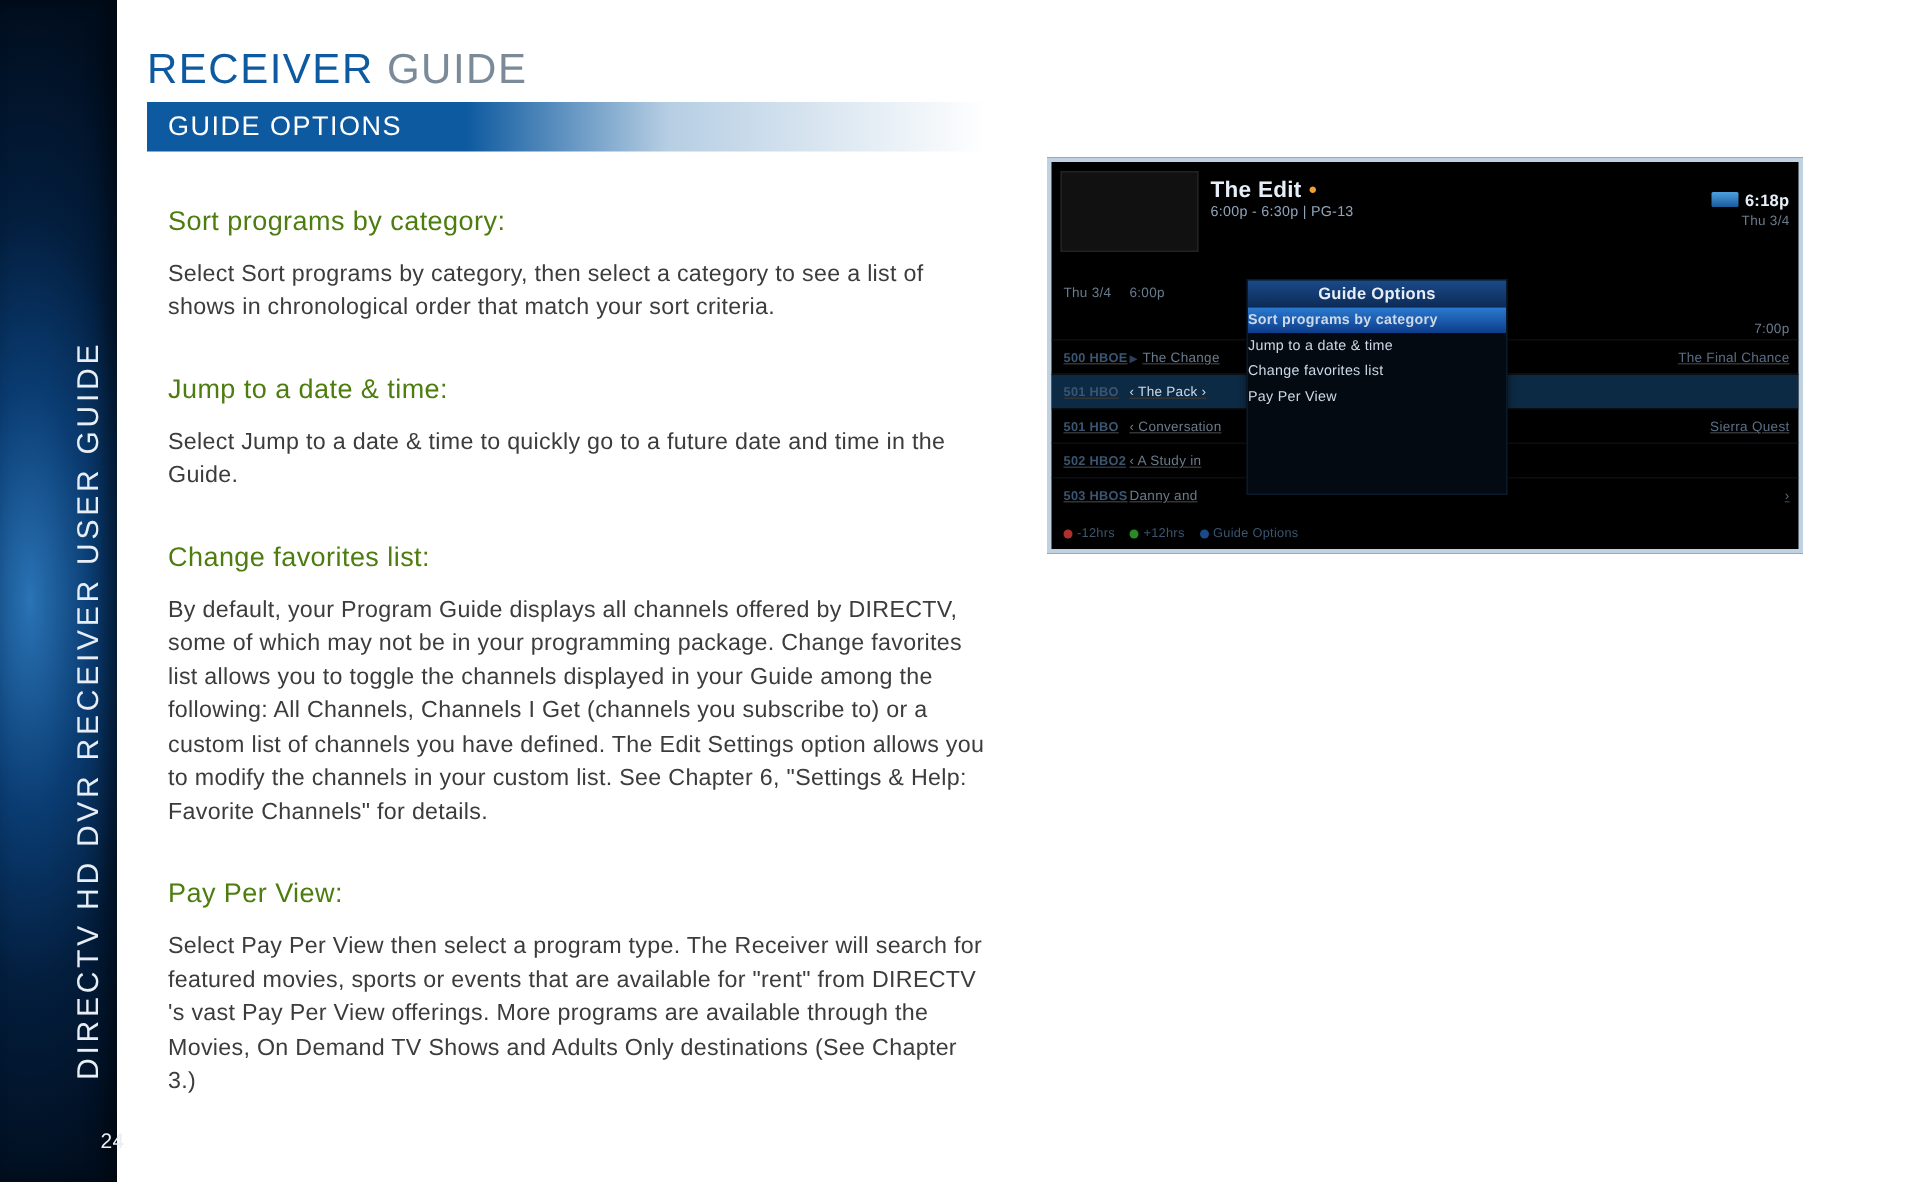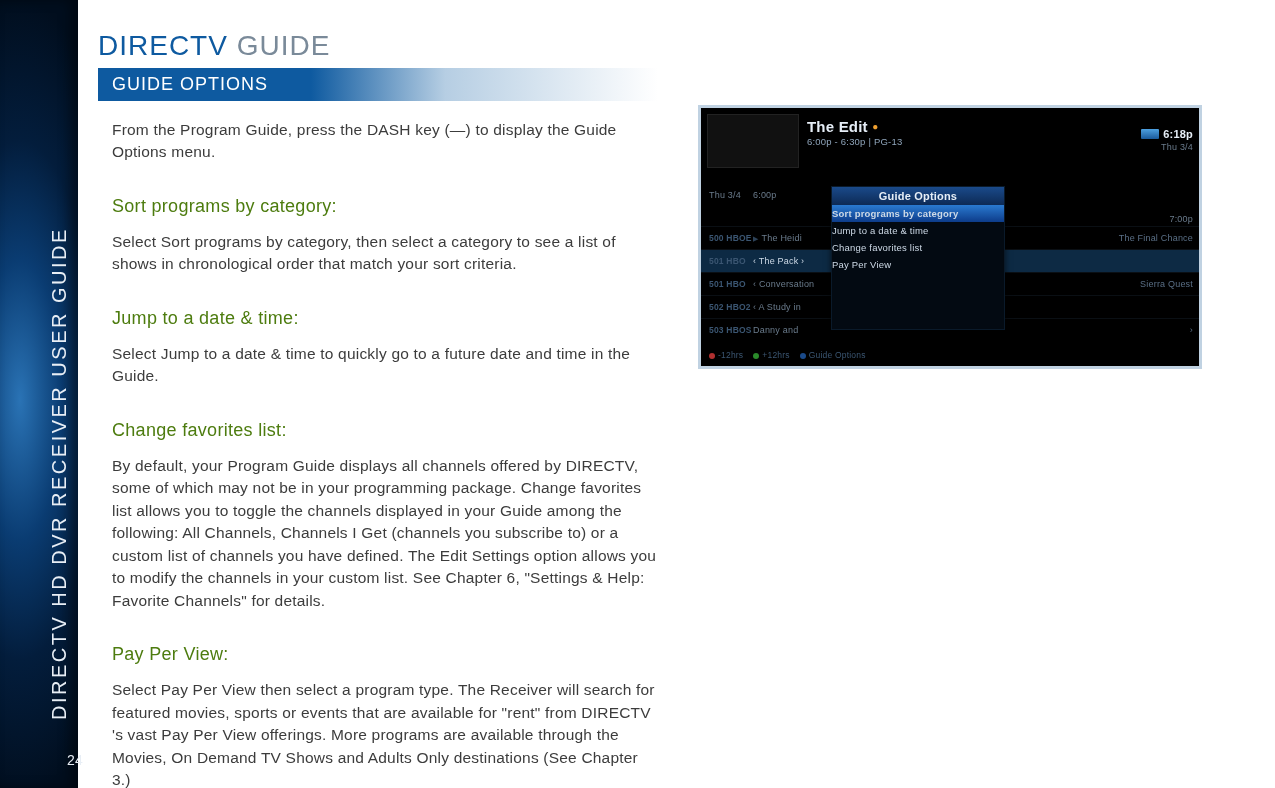--- a/index.html
+++ b/index.html
@@ -83,20 +83,21 @@
   }
   .grid-head {
     display:flex; color:#6a7b8c; padding:0 6px 2px 8px;
   }
   .grid-head .c1 { width:44px; }
   .grid-head .c2 { width:200px; }
   .grid-head .c3 { flex:1; text-align:right;margin-top:24px; }
   .grid-row {
     display:flex; align-items:center; padding:2px 6px 2px 8px; height:18px;
     border-top:1px solid #0a0f14;
+    text-decoration:underline;
   }
   .grid-row.hl { background:#0d2a44; }
   .grid-row .ch { width:44px; color:#3b5672; font-weight:bold; font-size:8.5px; }
   .grid-row .prog { width:200px; color:#6a7b8c; }
   .grid-row.hl .prog { color:#cdd9e6; }
   .grid-row .prog2 { flex:1; text-align:right; color:#5a6f86; }
   .grid-row .tri { display:inline-block; margin-right:3px; color:#2d4258; font-size:7px; }
   .ss-foot {
     position:absolute; left:8px; bottom:6px; font-size:8.5px; color:#3b5672;
     display:flex; gap:10px; align-items:center;
@@ -127,28 +128,27 @@
 </head>
 <body>
 
 <div class="left-rail">
   <div class="vertical-title">DIRECTV HD DVR RECEIVER USER GUIDE</div>
   <div class="page-number">24</div>
 </div>
 
 <div class="main">
   <h1 class="page-title">
-    <span class="w1">DIRECTV</span>
+    <span class="w1">RECEIVER</span>
     <span class="w2">GUIDE</span>
   </h1>
   <div class="section-bar">GUIDE OPTIONS</div>
 
   <div class="columns">
     <div class="text-col">
-      <p class="body">From the Program Guide, press the DASH key (—) to display the Guide Options menu.</p>
 
       <h3>Sort programs by category:</h3>
       <p class="body">Select Sort programs by category, then select a category to see a list of shows in chronological order that match your sort criteria.</p>
 
       <h3>Jump to a date &amp; time:</h3>
       <p class="body">Select Jump to a date &amp; time to quickly go to a future date and time in the Guide.</p>
 
       <h3>Change favorites list:</h3>
       <p class="body">By default, your Program Guide displays all channels offered by DIRECTV, some of which may not be in your programming package.  Change favorites list allows you to toggle the channels displayed in your Guide among the following:  All Channels, Channels I Get (channels you subscribe to) or a custom list of channels you have defined. The Edit Settings option allows you to modify the channels in your custom list. See Chapter 6, "Settings &amp; Help: Favorite Channels" for details.</p>
 
@@ -170,21 +170,21 @@
       </div>
 
       <div class="ss-grid">
         <div class="grid-head">
           <span class="c1">Thu 3/4</span>
           <span class="c2">6:00p</span>
           <span class="c3">7:00p</span>
         </div>
         <div class="grid-row">
           <span class="ch">500 HBOE</span>
-          <span class="prog"><span class="tri">▶</span><span>The Heidi</span></span>
+          <span class="prog"><span class="tri">▶</span><span>The Change</span></span>
           <span class="prog2">The Final Chance</span>
         </div>
         <div class="grid-row hl">
           <span class="ch">501 HBO</span>
           <span class="prog">‹ The Pack ›</span>
           <span class="prog2"></span>
         </div>
         <div class="grid-row">
           <span class="ch">501 HBO</span>
           <span class="prog">‹ Conversation</span>

